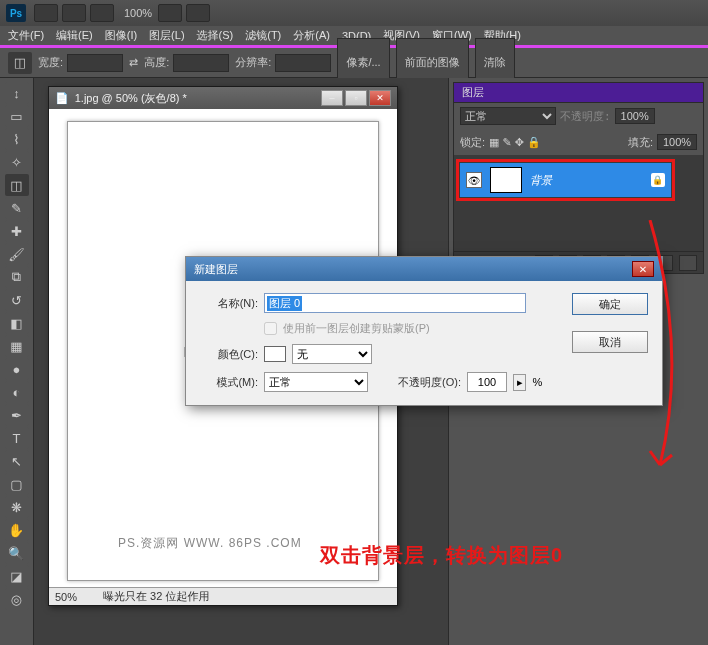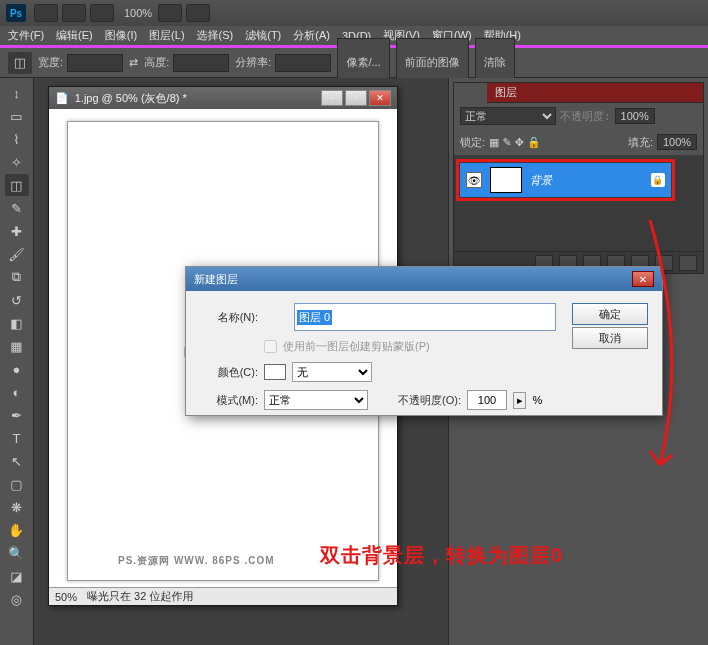--- a/index.html
+++ b/index.html
@@ -21,52 +21,52 @@
 .tool{width:24px;height:22px;background:#535353;color:#ccc;display:flex;align-items:center;justify-content:center;border-radius:2px;font-size:13px;}
 .tool.active{background:#3a3a3a;}
 .workspace{flex:1;background:#3f3f3f;position:relative;}
 .docwin{position:absolute;left:14px;top:8px;width:350px;height:520px;background:#fff;border:1px solid #1a1a1a;box-shadow:2px 2px 6px rgba(0,0,0,.5);}
 .docwin .dtitle{height:22px;background:linear-gradient(#6a6a6a,#555);display:flex;align-items:center;padding:0 6px;color:#eee;}
 .docwin .dtitle .name{flex:1;}
 .docwin .winbtns{display:flex;gap:2px;}
 .docwin .wbtn{width:22px;height:16px;background:linear-gradient(#e8e8e8,#c8c8c8);border:1px solid #888;font-size:9px;display:flex;align-items:center;justify-content:center;}
 .docwin .wbtn.close{background:linear-gradient(#e47a6e,#c0392b);color:#fff;}
 .docwin .canvas{position:absolute;left:18px;top:34px;right:18px;bottom:24px;background:#fff;border:1px solid #999;box-shadow:0 0 4px rgba(0,0,0,.3);display:flex;align-items:center;justify-content:center;color:#bbb;font-size:10px;text-align:center;}
-.docwin .status{position:absolute;left:0;bottom:0;right:0;height:18px;background:#e8e8e8;border-top:1px solid #999;display:flex;align-items:center;padding:0 6px;color:#333;gap:10px;}
-.watermark{position:absolute;bottom:12px;left:50px;color:#888;font-size:10px;font-weight:bold;letter-spacing:1px;}
+.docwin .status{position:absolute;left:0;bottom:0;right:0;height:18px;background:#e8e8e8;border-top:1px solid #999;display:flex;align-items:center;padding:0 6px;color:#333;gap:26px;}
+.watermark{position:absolute;bottom:28px;left:50px;color:#888;font-size:12px;font-weight:normal;letter-spacing:1px;}
 .panels{width:260px;background:#535353;border-left:1px solid #2a2a2a;padding:4px 4px 0 4px;}
 .panel{background:#535353;border:1px solid #2a2a2a;margin-bottom:4px;}
-.ptab{height:20px;background:#7f1d1d;color:#ddd;display:flex;align-items:center;padding:0 8px;border-bottom:1px solid #2a2a2a;margin-left:33px;}
+.ptab{height:20px;background:#4c1d95;color:#ddd;display:flex;align-items:center;padding:0 8px;border-bottom:1px solid #2a2a2a;}
 .panel .row{height:26px;display:flex;align-items:center;padding:0 6px;gap:4px;color:#ccc;}
 .panel select{background:#3a3a3a;border:1px solid #2a2a2a;color:#ccc;height:18px;}
 .panel .opacity input{width:40px;height:16px;background:#3a3a3a;border:1px solid #2a2a2a;color:#ccc;text-align:center;}
 .layerlist{background:#3a3a3a;height:96px;position:relative;}
 .redbox{position:absolute;left:2px;top:4px;right:28px;height:42px;border:3px solid #e61919;}
 .layer{position:absolute;left:6px;top:8px;right:32px;height:34px;background:#2e8ae6;display:flex;align-items:center;padding:0 6px;gap:8px;}
 .layer .eye{width:16px;height:16px;background:#fff;border:1px solid #666;display:flex;align-items:center;justify-content:center;font-size:10px;}
 .layer .thumb{width:32px;height:26px;background:#fff;border:1px solid #000;}
 .layer .lname{color:#fff;font-style:italic;}
 .layer .lock{margin-left:auto;width:14px;height:14px;background:#fff;border-radius:2px;font-size:9px;display:flex;align-items:center;justify-content:center;}
 .panelfoot{height:22px;background:#3a3a3a;border-top:1px solid #2a2a2a;display:flex;align-items:center;justify-content:flex-end;gap:6px;padding:0 6px;}
 .panelfoot .fb{width:18px;height:16px;background:#4a4a4a;border:1px solid #2a2a2a;}
-.dialog{position:absolute;left:185px;top:266px;width:478px;height:150px;background:#f0f0f0;border:1px solid #888;box-shadow:3px 3px 12px rgba(0,0,0,.5);}
+.dialog{position:absolute;left:185px;top:256px;width:478px;height:150px;background:#f0f0f0;border:1px solid #888;box-shadow:3px 3px 12px rgba(0,0,0,.5);}
 .dialog .dhead{height:24px;background:linear-gradient(#5a8fc7,#3a6fa7);color:#fff;display:flex;align-items:center;padding:0 8px;}
 .dialog .dhead .t{flex:1;}
 .dialog .xbtn{width:22px;height:16px;background:linear-gradient(#e47a6e,#c0392b);color:#fff;font-size:10px;display:flex;align-items:center;justify-content:center;border:1px solid #700;}
 .dialog .body{padding:12px 14px;display:flex;gap:12px;}
 .dialog .left{flex:1;}
 .dialog .frow{display:flex;align-items:center;margin-bottom:8px;gap:6px;}
 .dialog .frow label{width:58px;text-align:right;color:#333;}
 .dialog .name-input{width:262px;background:#fff;}
 .dialog .name-input .sel{background:#2e8ae6;color:#fff;padding:0 2px;}
 .dialog select{height:20px;border:1px solid #999;background:#fff;}
 .dialog .cb-row{margin-left:64px;color:#999;display:flex;align-items:center;gap:4px;}
 .dialog .cb-row input{margin-right:2px;}
 .dialog .swatch{width:22px;height:16px;border:1px solid #666;background:#fff;}
-.dialog .right{width:76px;display:flex;flex-direction:column;gap:2px;}
+.dialog .right{width:76px;display:flex;flex-direction:column;gap:16px;}
 .dialog .dbtn{height:22px;border:1px solid #888;background:linear-gradient(#fdfdfd,#e4e4e4);color:#222;display:flex;align-items:center;justify-content:center;}
 .dialog .dbtn.primary{border:1px solid #3a6fa7;}
 .dialog .olabel{color:#333;}
 .dialog .ofield{width:40px;text-align:center;border:1px solid #999;height:20px;}
 .annotation{position:absolute;left:320px;top:542px;color:#e61919;font-size:20px;font-weight:bold;letter-spacing:1px;}
 .arrow{position:absolute;left:640px;top:220px;width:50px;height:260px;pointer-events:none;}
 </style>
 </head>
 <body>
 
@@ -203,21 +203,21 @@
 
 <div class="dialog">
   <div class="dhead">
     <span class="t">新建图层</span>
     <div class="xbtn">✕</div>
   </div>
   <div class="body">
     <div class="left">
       <div class="frow">
         <label>名称(N):</label>
-        <div class="name-input" style="height:28px;border:1px solid #7a9ac7;display:flex;align-items:center;padding:0 2px;margin-left:30px;">
+        <div class="name-input" style="height:20px;border:1px solid #7a9ac7;display:flex;align-items:center;padding:0 2px;">
             <span class="sel">图层 0</span>
           </div>
       </div>
       <div class="frow cb-row">
         <input type="checkbox" disabled="" style="">
         <span>使用前一图层创建剪贴蒙版(P)</span>
       </div>
       <div class="frow">
         <label>颜色(C):</label>
         <div class="swatch"></div>

